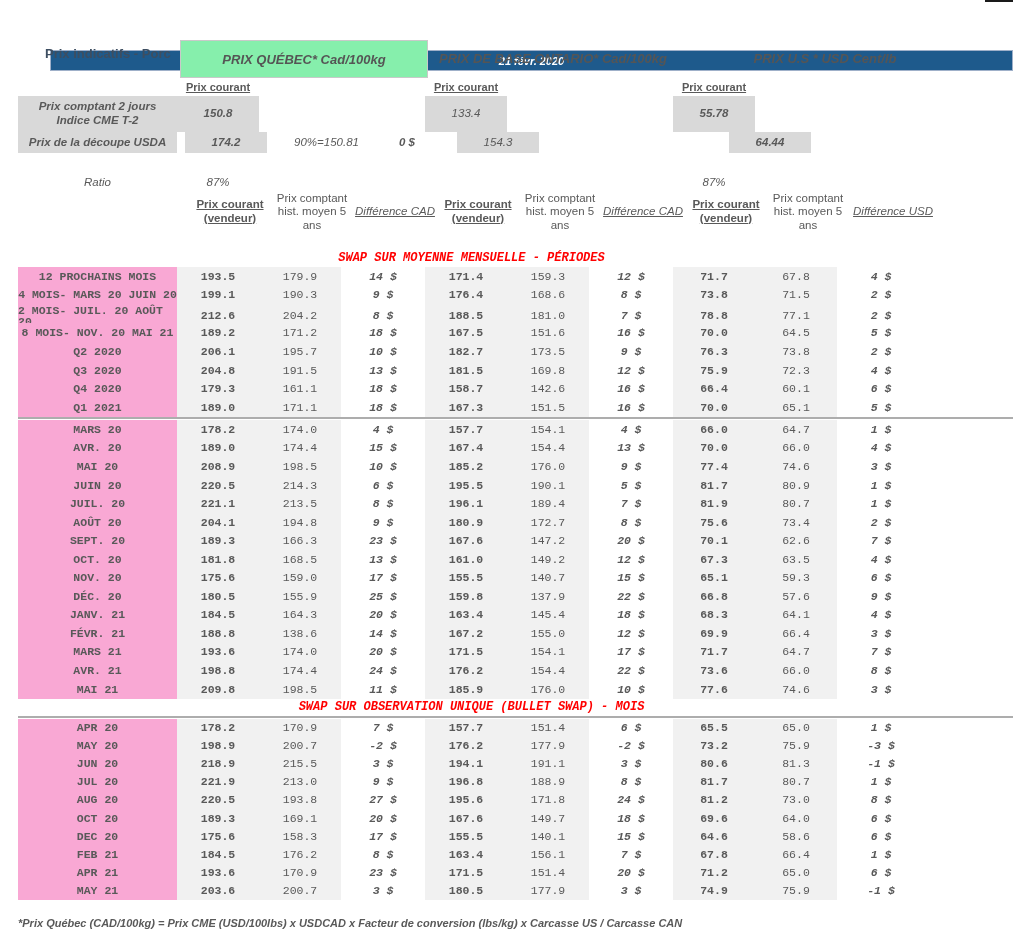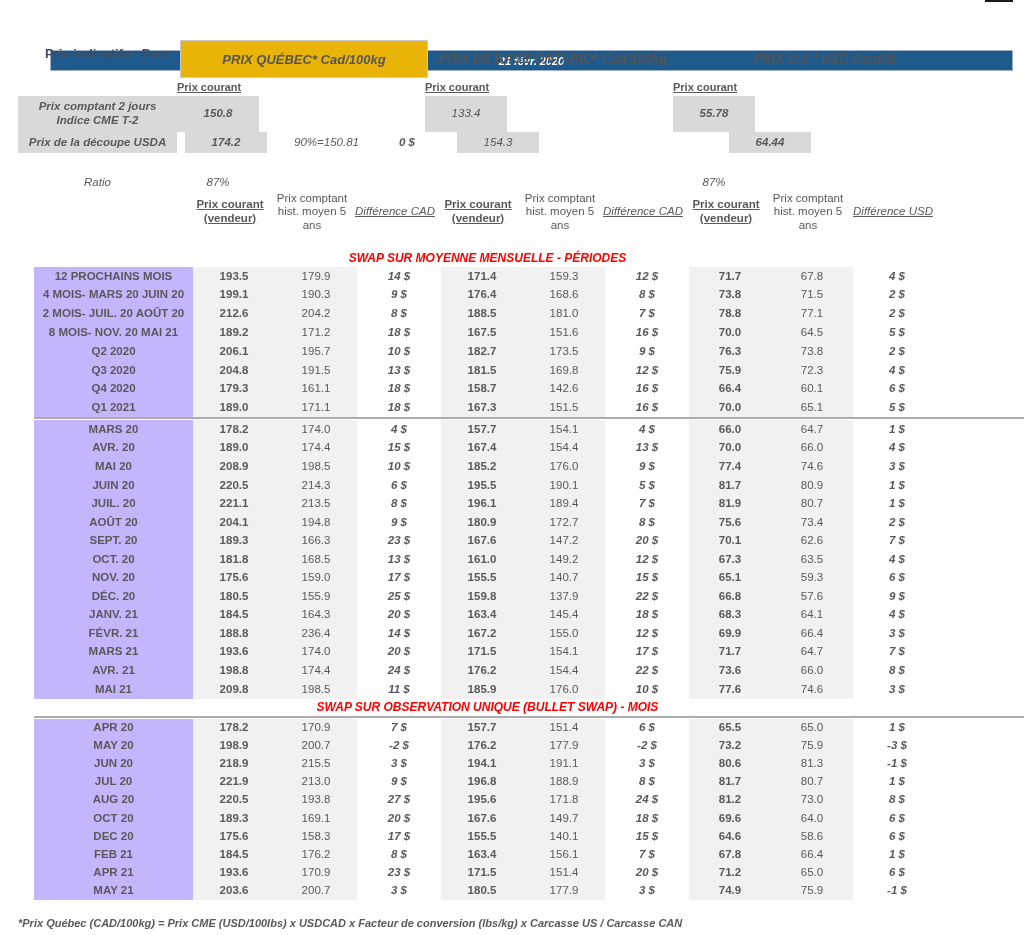--- a/index.html
+++ b/index.html
@@ -23,29 +23,29 @@
     position:absolute;left:4px;top:46px;
     font-size:13px;font-weight:bold;color:#3D4E61;margin-left:41px;
   }
 
   
   .gh{
     position:absolute;top:40px;height:36px;
     display:flex;align-items:center;justify-content:center;
     font-size:13px;font-weight:bold;font-style:italic;color:#555555;text-align:center;
   }
-  .gh.q{left:180px;width:246px;border:1px solid #C9C9C9;background:#eab308;}
+  .gh.q{left:180px;width:246px;border:1px solid #C9C9C9;background:#86efac;}
   .gh.o{left:428px;width:250px;}
   .gh.u{left:680px;width:290px;text-align:right;}
 
   
   .pc{
     position:absolute;top:80px;height:15px;line-height:15px;
     font-size:11px;font-weight:bold;color:#595959;
-    text-decoration:underline;
+    text-decoration:underline;text-align:center;
   }
   .pc.q{left:177px;width:82px;}
   .pc.o{left:425px;width:82px;}
   .pc.u{left:673px;width:82px;}
 
   
   .grid{
     display:grid;
     grid-template-columns:159px 82px 82px 84px 82px 82px 84px 82px 82px 88px;
     margin-left:18px;width:907px;
@@ -69,35 +69,35 @@
   
   #colheads{position:absolute;top:176px;left:12px;height:72px;}
   #colheads .cell{
     display:flex;align-items:center;justify-content:center;text-align:center;
     font-size:11.5px;color:#595959;line-height:1.18;padding:0 2px;box-sizing:border-box;
   }
   .chv{font-weight:bold;text-decoration:underline;}
   .chd{color:#00B050;font-style:italic;text-decoration:underline;}
 
   
-  #sections{position:absolute;top:250px;left:16px;width:836px;}
+  #sections{position:absolute;top:250px;left:0;width:836px;font-family:Liberation Mono, monospace;}
   .section-title{
     margin-left:18px;width:907px;text-align:center;
     font-size:12px;font-weight:bold;font-style:italic;color:#FF0000;
     height:17px;line-height:17px;white-space:nowrap;
   }
   .divider{margin-left:18px;width:995px;height:2px;background:#ADADAD;margin-bottom:1px;}
   .trow .cell{
     display:flex;align-items:center;justify-content:center;
     font-size:11.5px;color:#595959;line-height:1;
   }
   .sec0 .trow{height:18.8px;}
   .sec1 .trow{height:18.55px;}
   .sec2 .trow{height:18.15px;}
-  .lab{background:#c4b5fd;font-weight:bold;font-size:11px;color:#595959;}
+  .lab{background:#f9a8d4;font-weight:bold;font-size:11px;color:#595959;}
   .vend{background:#F1F1F1;font-weight:bold;color:#3F3F3F;}
   .hist{background:#F1F1F1;}
   .diff{font-style:italic;font-weight:bold;}
   .pos{color:#00B050;}
   .neg{color:#E80000;}
 
   .footnote{
     position:absolute;left:18px;top:917px;
     font-size:11px;font-weight:bold;font-style:italic;color:#595959;white-space:nowrap;
   }
@@ -407,21 +407,21 @@
           <div class="cell vend">163.4</div>
           <div class="cell hist">145.4</div>
           <div class="cell diff pos">18 $</div>
           <div class="cell vend">68.3</div>
           <div class="cell hist">64.1</div>
           <div class="cell diff pos">4 $</div>
         </div>
         <div class="grid trow">
           <div class="cell lab">FÉVR. 21</div>
           <div class="cell vend">188.8</div>
-          <div class="cell hist">236.4</div>
+          <div class="cell hist">138.6</div>
           <div class="cell diff pos">14 $</div>
           <div class="cell vend">167.2</div>
           <div class="cell hist">155.0</div>
           <div class="cell diff pos">12 $</div>
           <div class="cell vend">69.9</div>
           <div class="cell hist">66.4</div>
           <div class="cell diff pos">3 $</div>
         </div>
         <div class="grid trow">
           <div class="cell lab">MARS 21</div>

